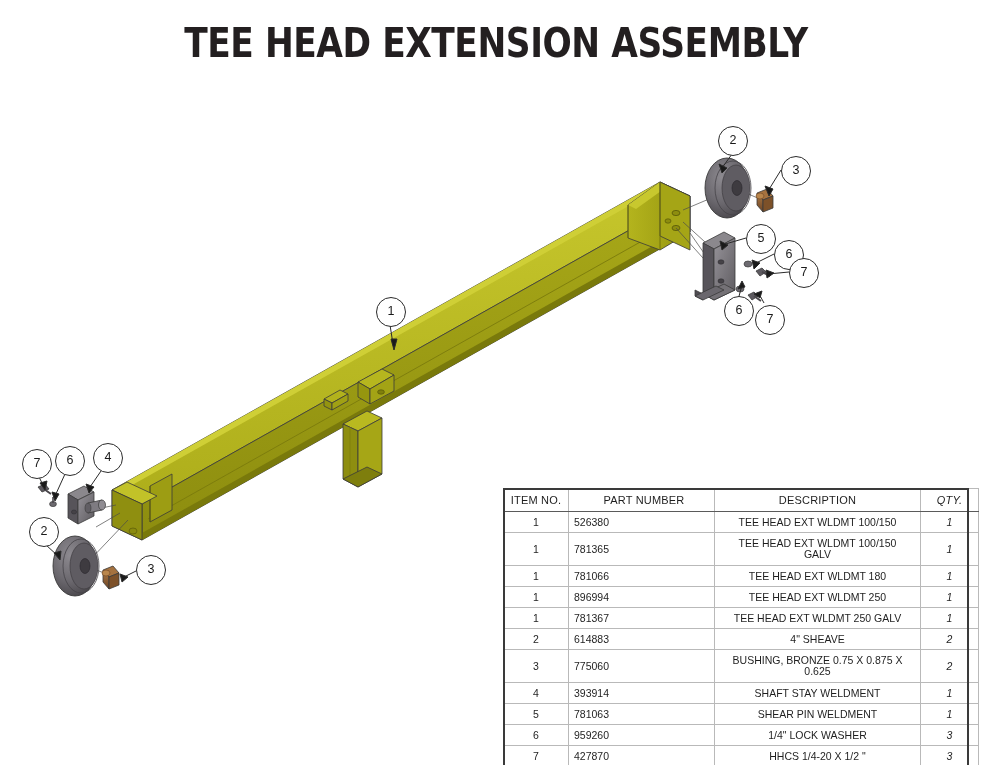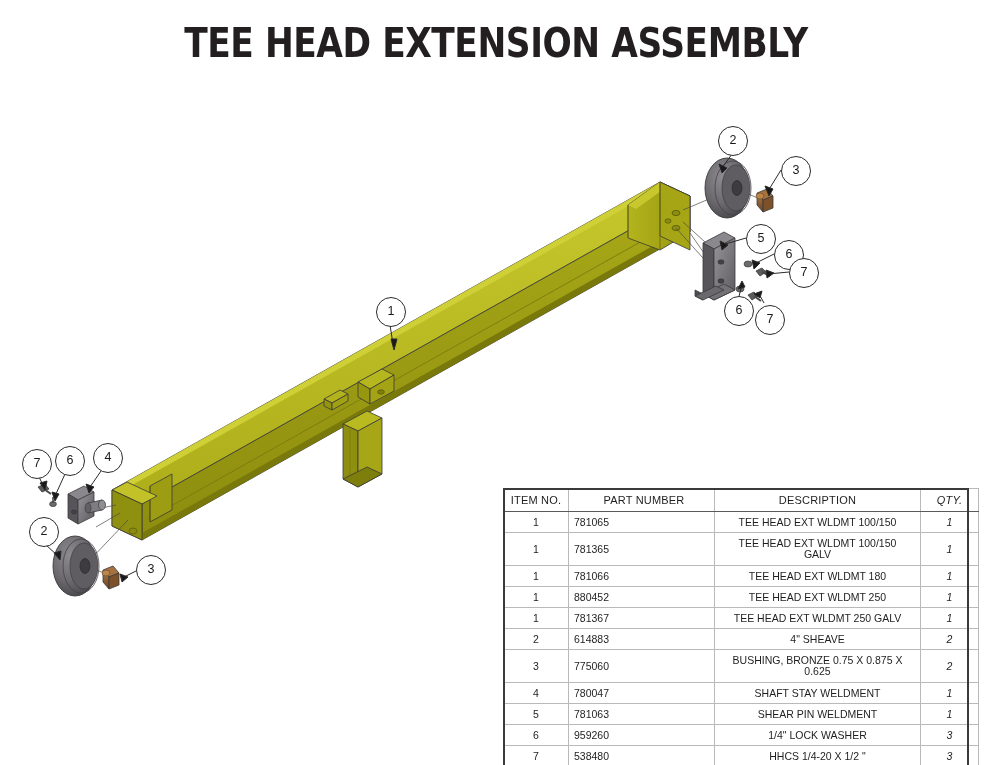--- a/index.html
+++ b/index.html
@@ -326,39 +326,39 @@
       <tr>
         <th class="col-item">ITEM NO.</th>
         <th class="col-part">PART NUMBER</th>
         <th class="col-desc">DESCRIPTION</th>
         <th class="col-qty">QTY.</th>
       </tr>
     </thead>
     <tbody id="parts-body">
         <tr>
           <td class="col-item">1</td>
-          <td class="col-part">781065</td>
+          <td class="col-part">526380</td>
           <td class="col-desc">TEE HEAD EXT WLDMT 100/150</td>
           <td class="col-qty">1</td>
         </tr>
         <tr class="tall">
           <td class="col-item">1</td>
           <td class="col-part">781365</td>
           <td class="col-desc desc-wrap">TEE HEAD EXT WLDMT 100/150 GALV</td>
           <td class="col-qty">1</td>
         </tr>
         <tr>
           <td class="col-item">1</td>
           <td class="col-part">781066</td>
           <td class="col-desc">TEE HEAD EXT WLDMT 180</td>
           <td class="col-qty">1</td>
         </tr>
         <tr>
           <td class="col-item">1</td>
-          <td class="col-part">880452</td>
+          <td class="col-part">896994</td>
           <td class="col-desc">TEE HEAD EXT WLDMT 250</td>
           <td class="col-qty">1</td>
         </tr>
         <tr>
           <td class="col-item">1</td>
           <td class="col-part">781367</td>
           <td class="col-desc">TEE HEAD EXT WLDMT 250 GALV</td>
           <td class="col-qty">1</td>
         </tr>
         <tr>
@@ -368,37 +368,37 @@
           <td class="col-qty">2</td>
         </tr>
         <tr class="tall">
           <td class="col-item">3</td>
           <td class="col-part">775060</td>
           <td class="col-desc desc-wrap">BUSHING, BRONZE 0.75 X 0.875 X 0.625</td>
           <td class="col-qty">2</td>
         </tr>
         <tr>
           <td class="col-item">4</td>
-          <td class="col-part">780047</td>
+          <td class="col-part">393914</td>
           <td class="col-desc">SHAFT STAY WELDMENT</td>
           <td class="col-qty">1</td>
         </tr>
         <tr>
           <td class="col-item">5</td>
           <td class="col-part">781063</td>
           <td class="col-desc">SHEAR PIN WELDMENT</td>
           <td class="col-qty">1</td>
         </tr>
         <tr>
           <td class="col-item">6</td>
           <td class="col-part">959260</td>
           <td class="col-desc">1/4" LOCK WASHER</td>
           <td class="col-qty">3</td>
         </tr>
         <tr>
           <td class="col-item">7</td>
-          <td class="col-part">538480</td>
+          <td class="col-part">427870</td>
           <td class="col-desc">HHCS 1/4-20 X 1/2 "</td>
           <td class="col-qty">3</td>
         </tr>
       </tbody>
   </table>
 </div>
 
 </body></html>

